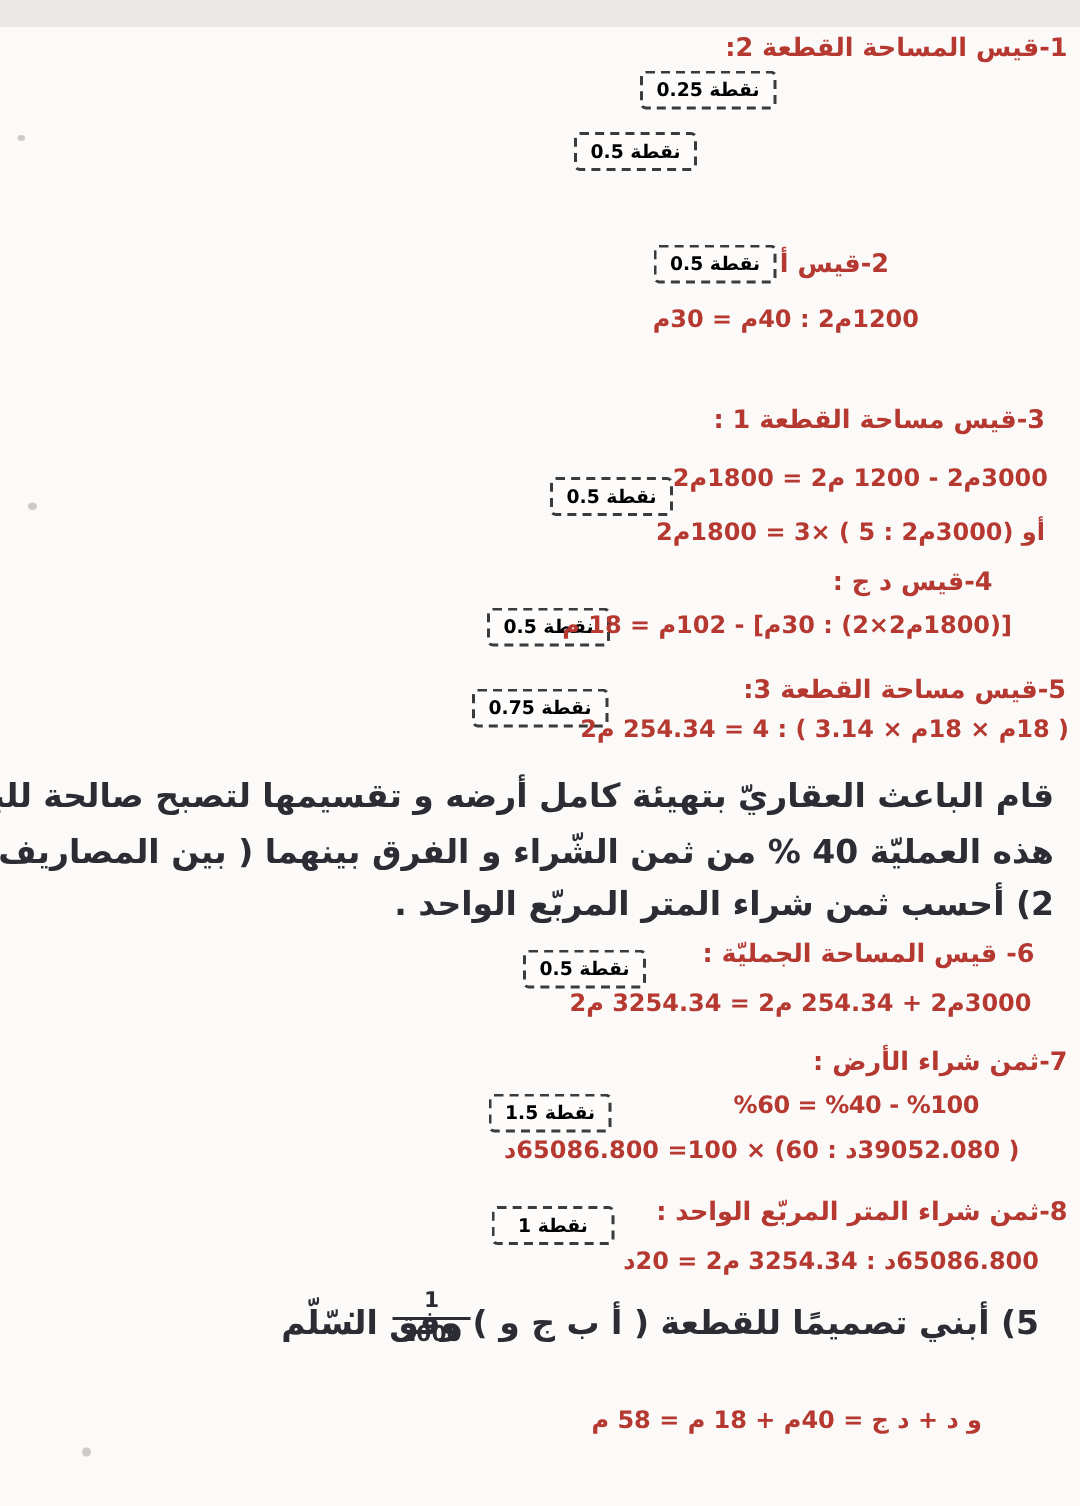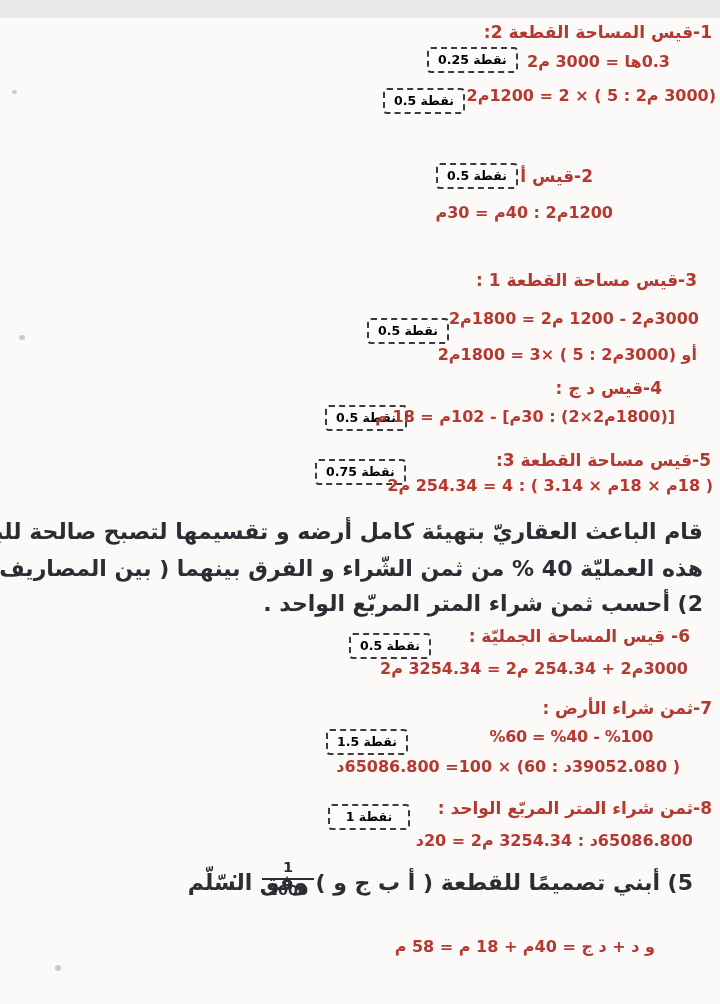--- a/index.html
+++ b/index.html
@@ -39,22 +39,20 @@
   }
   .speck{position:absolute;border-radius:50%;background:#b3b0ac;opacity:.65;}
 </style>
 </head>
 <body>
 
 <div class="page">
 
   <div class="t red h" style="top:3px;right:8px">1-قيس المساحة القطعة 2:</div>
   <div class="pt-box" style="top:29px;left:427px">0.25 نقطة</div>
-  <div class="t red eq" style="top:34px;right:50px">0.3ها = 3000 م2</div>
-  <div class="t red eq" style="top:68px;right:4px">(3000 م2 : 5 ) × 2 = 1200م2</div>
   <div class="pt-box" style="top:70px;left:383px">0.5 نقطة</div>
 
   <div class="t red h" style="top:147px;right:127px">2-قيس أ و :</div>
   <div class="pt-box" style="top:145px;left:436px">0.5 نقطة</div>
   <div class="t red eq" style="top:185px;right:107px">1200م2 : 40م = 30م</div>
 
   <div class="t red h" style="top:251px;right:23px">3-قيس مساحة القطعة 1 :</div>
   <div class="t red eq" style="top:291px;right:21px">3000م2 - 1200 م2 = 1800م2</div>
   <div class="pt-box" style="top:300px;left:367px">0.5 نقطة</div>
   <div class="t red eq" style="top:327px;right:23px">أو (3000م2 : 5 ) ×3 = 1800م2</div>

